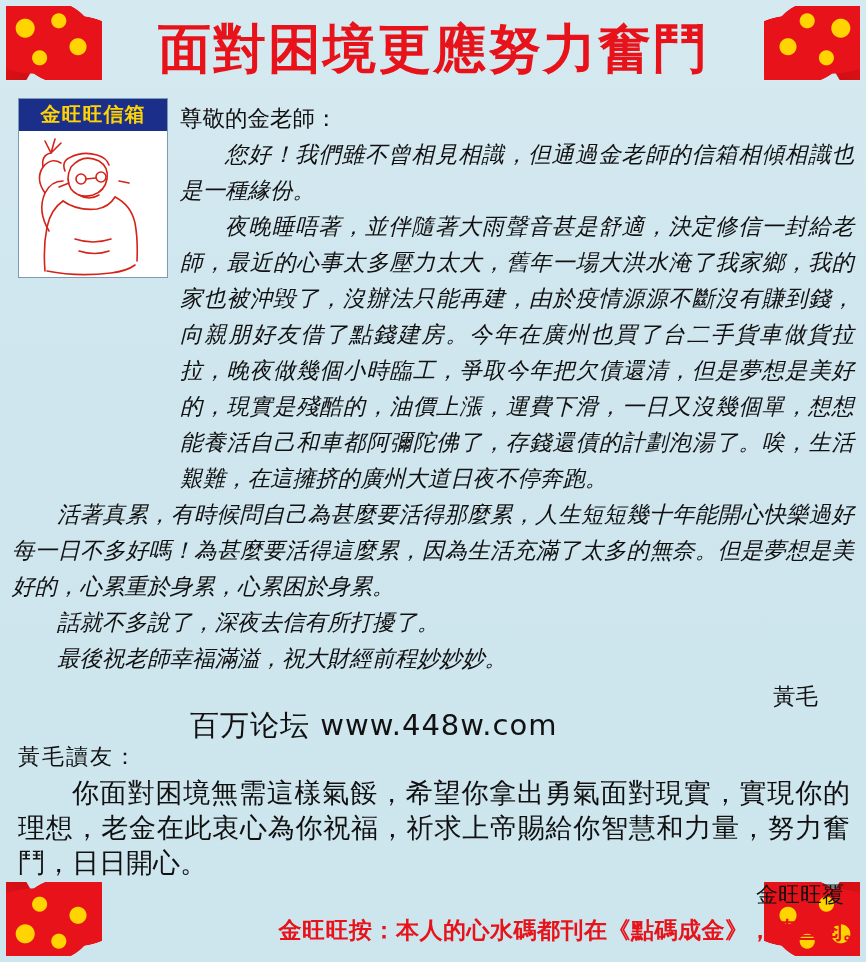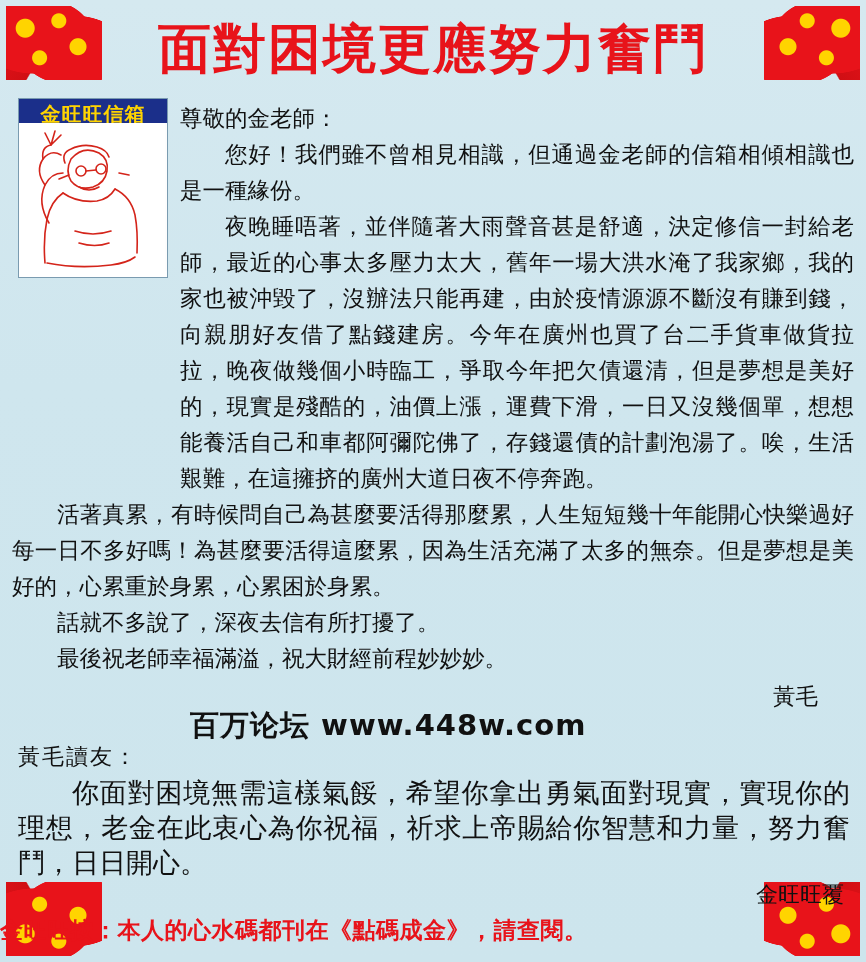--- a/index.html
+++ b/index.html
@@ -62,21 +62,21 @@
     position: absolute;
     left: 18px;
     top: 98px;
     width: 148px;
     height: 178px;
     border: 1px solid #7a9bb0;
     background: #ffffff;
     overflow: hidden;
   }
   .masthead-label {
-    height: 24px;
+    height: 32px;
     background: #1b2f8a;
     color: #ffd400;
     font-family: "DejaVu Serif", "Liberation Serif", serif;
     font-weight: bold;
     font-size: 20px;
     line-height: 30px;
     text-align: center;
     letter-spacing: 1px;
   }
   .masthead-art {
@@ -98,33 +98,33 @@
     font-family: "DejaVu Serif", "Liberation Serif", serif;
   }
   .p {
     margin: 0;
     text-align: justify;
     text-justify: inter-ideograph;
   }
   .indent-wrap {
     margin-left: 168px;
   }
-  .indent2 { text-indent: 2em; }
+  .indent2 { text-indent: 2em; font-style: italic; }
   .sign {
     text-align: right;
     margin-top: 2px;
     padding-right: 36px;
   }
 
   .watermark {
     position: absolute;
     left: 190px;
     top: 706px;
     font-family: "DejaVu Sans", "Liberation Sans", sans-serif;
-    font-weight: bold;
+    font-weight: normal;
     font-size: 29px;
     color: #111111;
     letter-spacing: 1px;
     white-space: nowrap;
   }
 
   .reply-head {
     position: absolute;
     left: 18px;
     top: 742px;
@@ -151,21 +151,21 @@
     top: 880px;
     font-size: 22px;
     color: #111;
     text-align: center;
   }
   .footer-note {
     position: absolute;
     left: 0;
     top: 915px;
     width: 866px;
-    text-align: left;
+    text-align: right;
     color: #e8131a;
     font-weight: bold;
     font-size: 23px;
     font-family: "DejaVu Serif", "Liberation Serif", serif;
     letter-spacing: 0.5px;
   }
 </style>
 </head>
 <body>
 

